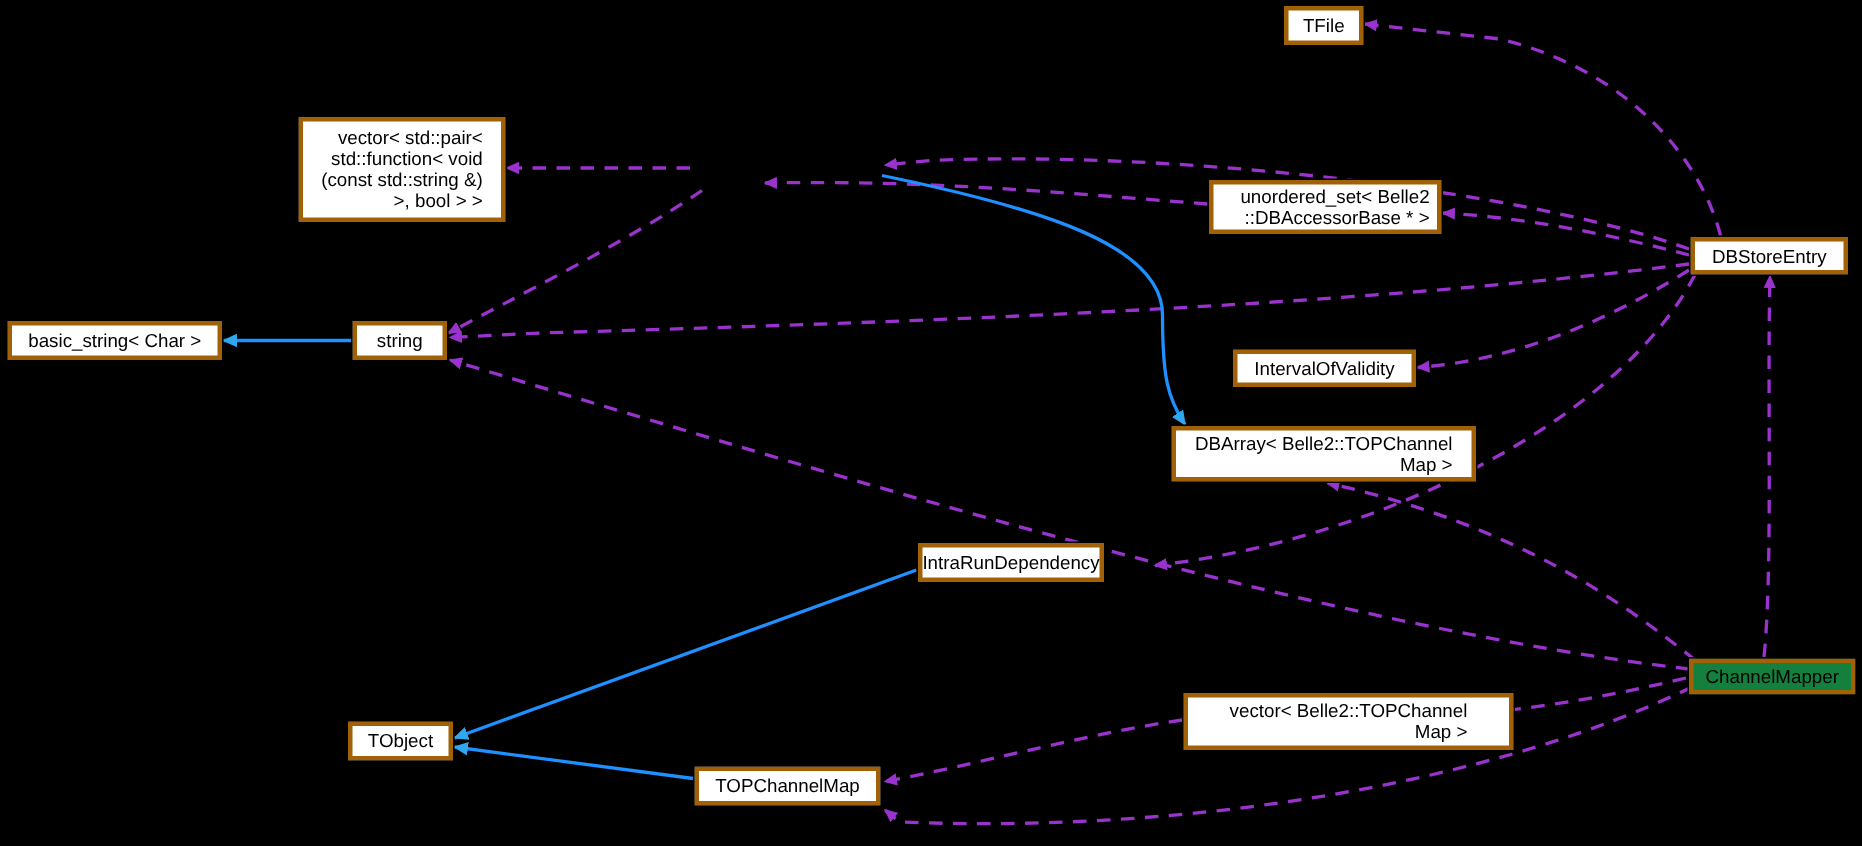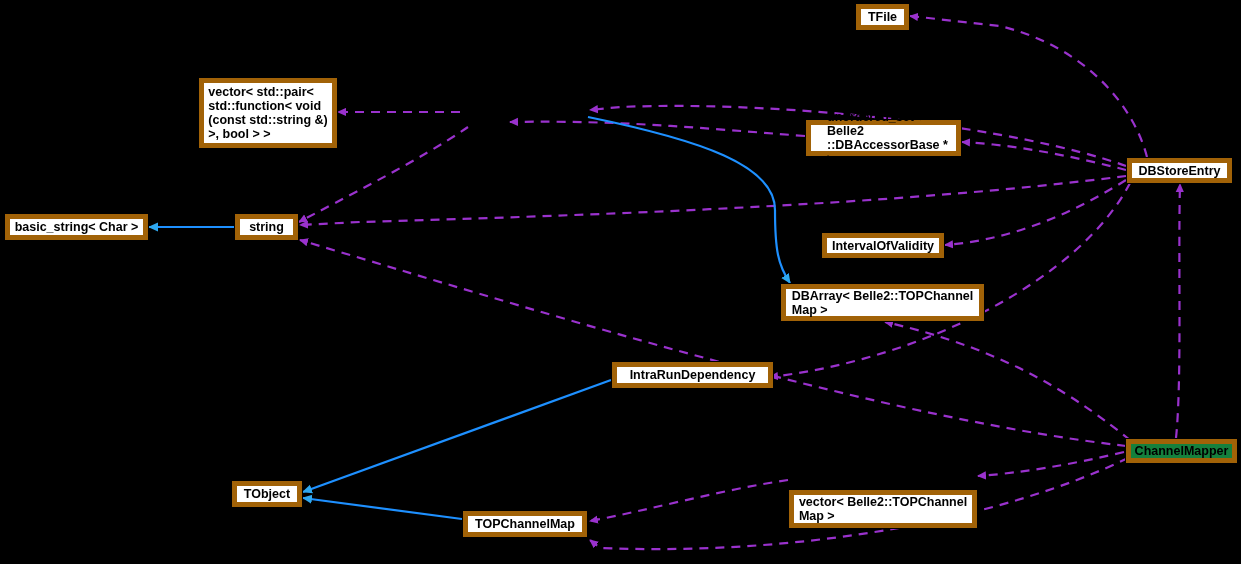--- a/index.html
+++ b/index.html
@@ -26,33 +26,32 @@
     position: absolute;
     left: 0;
     top: 0;
     width: 1241px;
     height: 564px;
   }
   .node {
     position: absolute;
     box-sizing: border-box;
     background: #ffffff;
-    border: 5px solid #a16207;
+    border: 3px solid #a16207;
     outline: 1px solid #000000;
     display: flex;
     align-items: center;
     justify-content: center;
-    text-align: left;
+    text-align: right;
     color: #000000;
     font-size: 12.5px;
     line-height: 14px;
     letter-spacing: 0px;
     white-space: pre-line;
     padding: 0 3px;
-    font-weight: bold;
   }
   .node.highlight {
     background: #15803d;
   }
 </style>
 </head>
 <body>
 
 <div id="diagram-root">
 
@@ -97,21 +96,21 @@
 (const std::string &amp;)
 &gt;, bool &gt; &gt;</div>
       <div class="node" style="left: 806px; top: 120px; width: 155px; height: 36px; padding-left: 16px;">unordered_set&lt; Belle2
 ::DBAccessorBase * &gt;</div>
       <div class="node" style="left: 1127px; top: 158px; width: 105px; height: 25px;">DBStoreEntry</div>
       <div class="node" style="left: 5px; top: 214px; width: 143px; height: 26px;">basic_string&lt; Char &gt;</div>
       <div class="node" style="left: 235px; top: 214px; width: 63px; height: 26px;">string</div>
       <div class="node" style="left: 822px; top: 233px; width: 122px; height: 25px;">IntervalOfValidity</div>
       <div class="node" style="left: 781px; top: 284px; width: 203px; height: 37px;">DBArray&lt; Belle2::TOPChannel
 Map &gt;</div>
-      <div class="node" style="left: 612px; top: 362px; width: 161px; height: 26px;">IntraRunDependency</div>
+      <div class="node" style="left: 612px; top: 362px; width: 124px; height: 26px;">IntraRunDependency</div>
       <div class="node highlight" style="left: 1126px; top: 439px; width: 111px; height: 24px;">ChannelMapper</div>
-      <div class="node" style="left: 789px; top: 462px; width: 188px; height: 38px; margin-top: 28px;">vector&lt; Belle2::TOPChannel
+      <div class="node" style="left: 789px; top: 462px; width: 220px; height: 38px;">vector&lt; Belle2::TOPChannel
 Map &gt;</div>
       <div class="node" style="left: 232px; top: 481px; width: 70px; height: 26px;">TObject</div>
       <div class="node" style="left: 463px; top: 511px; width: 124px; height: 26px;">TOPChannelMap</div>
     </div>
 
 </div>
 
 </body></html>

